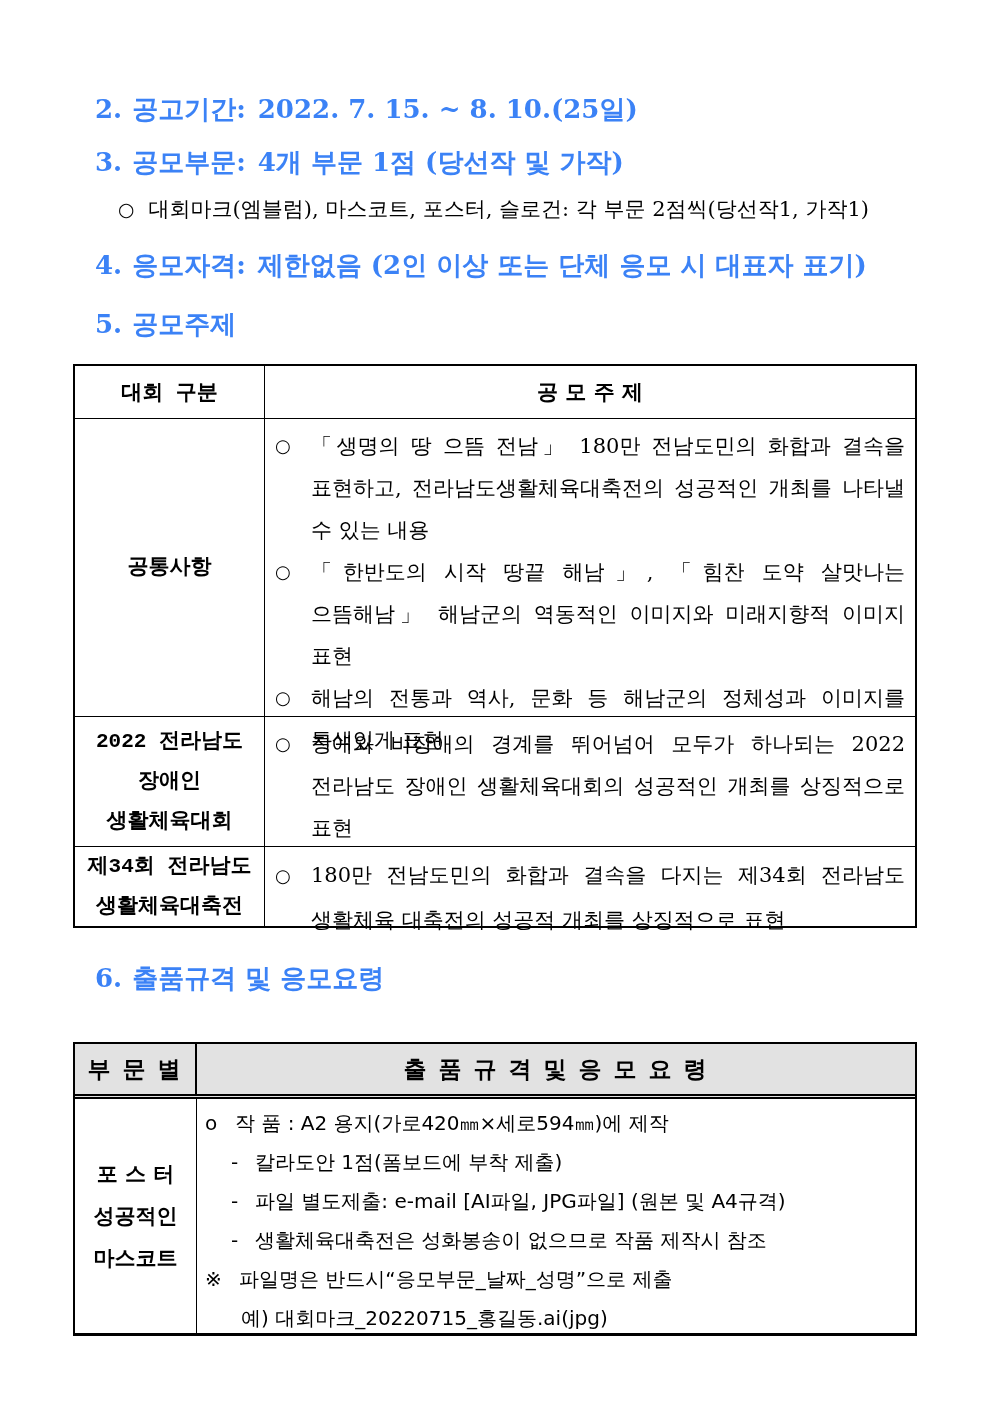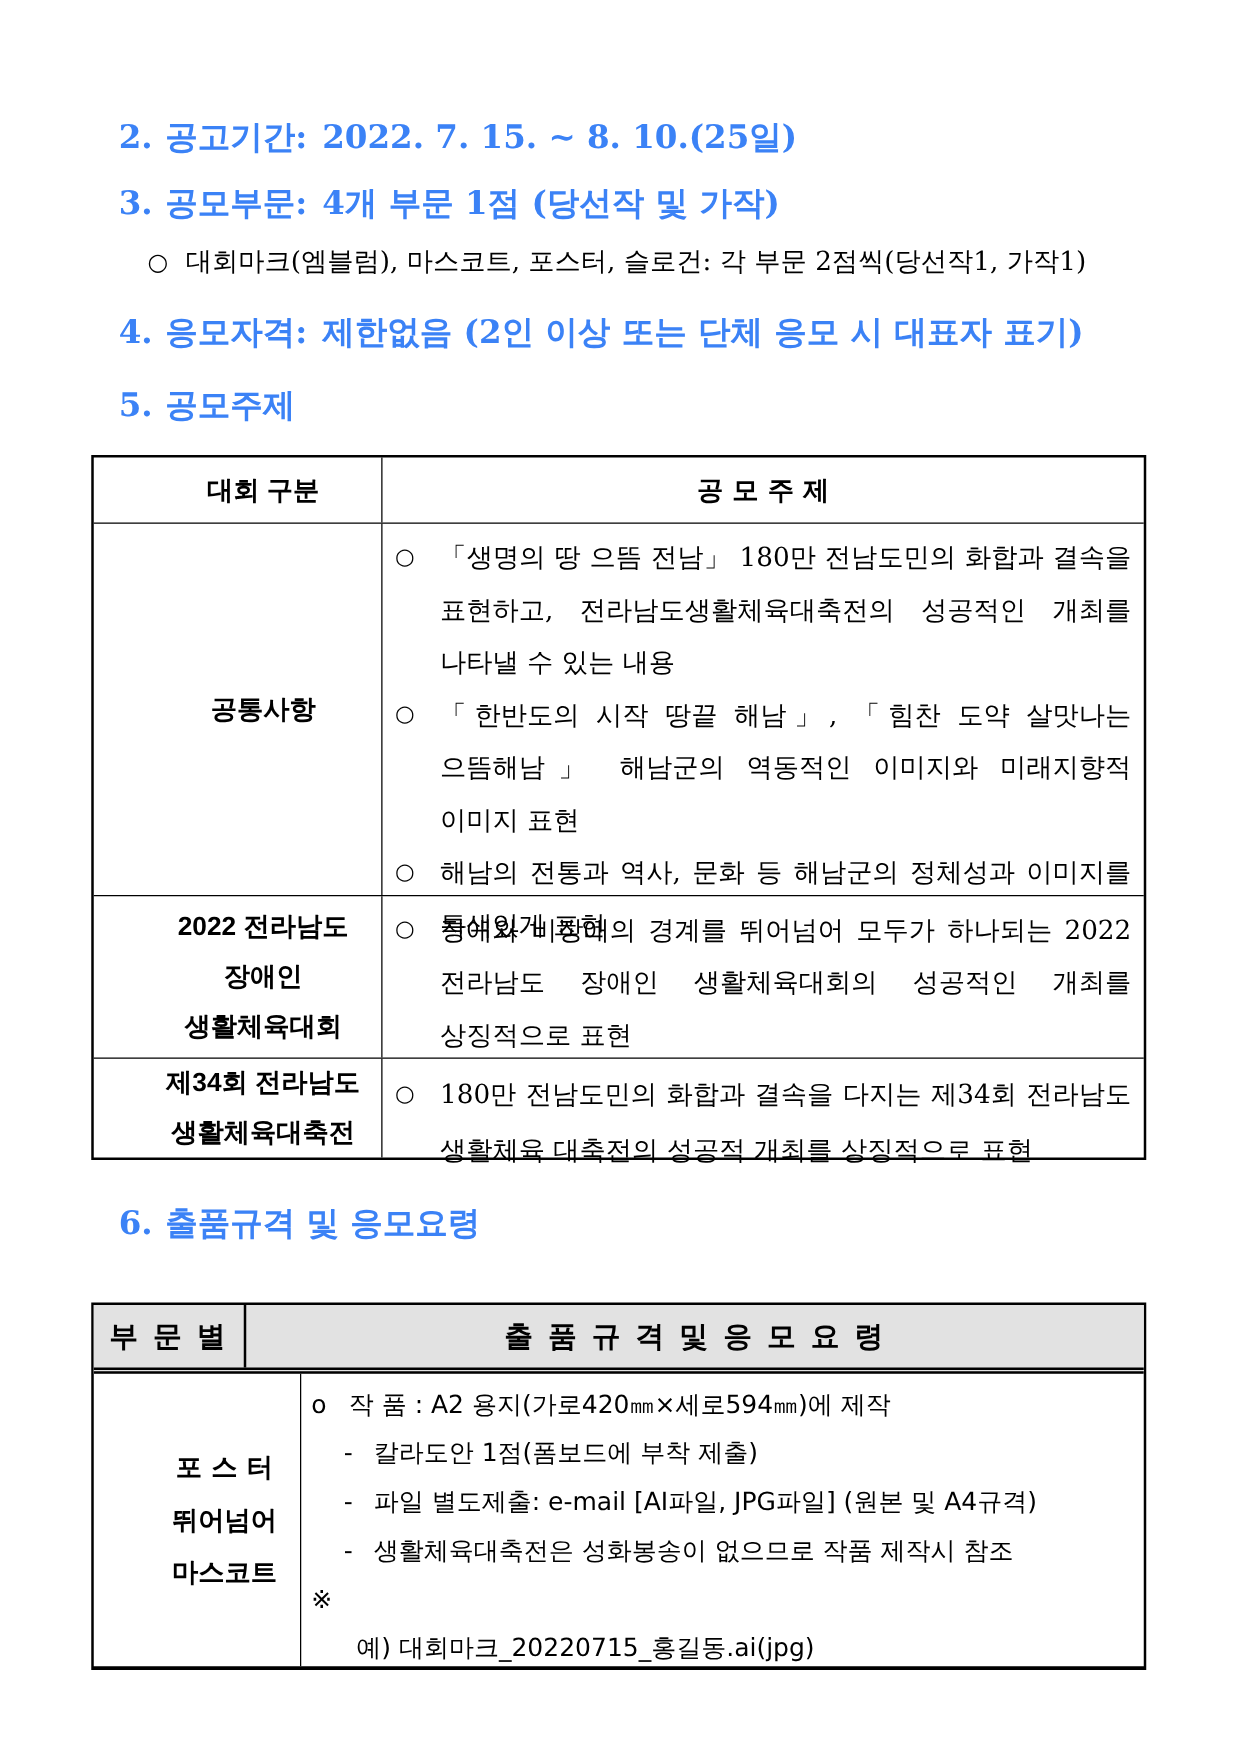--- a/index.html
+++ b/index.html
@@ -24,21 +24,21 @@
   
   .t1{
     left:73px;top:364px;width:844px;border:2px solid #000;box-sizing:border-box;
     font-size:21px;
   }
   .t1row{display:flex;box-sizing:border-box;}
   .t1row + .t1row{border-top:1px solid #000;}
   .t1c1{
     width:190px;flex:0 0 190px;border-right:1px solid #000;box-sizing:border-box;
     display:flex;flex-direction:column;align-items:center;justify-content:center;
-    font-family:Liberation Sans, sans-serif;font-weight:bold;text-align:right;margin-left:41px;
+    font-family:Liberation Mono, monospace;font-weight:bold;text-align:right;
   }
   .t1c2{flex:1;box-sizing:border-box;padding:6px 10px 6px 8px;}
   .t1head{height:52px;}
   .t1head .t1c2{
     display:flex;align-items:center;justify-content:center;
     font-family:"DejaVu Sans", sans-serif;font-weight:bold;padding:0;
   }
   .t1r1{height:298px;}
   .t1r2{height:130px;}
   .t1r3{height:80px;}
@@ -63,21 +63,21 @@
     width:122px;flex:0 0 122px;border-right:2px solid #000;box-sizing:border-box;
     display:flex;align-items:center;justify-content:center;font-size:23px;letter-spacing:2px;
   }
   .t2head .h2{
     flex:1;display:flex;align-items:center;justify-content:center;font-size:23px;letter-spacing:2px;
   }
   .t2body{display:flex;height:234px;box-sizing:border-box;}
   .t2c1{
     width:122px;flex:0 0 122px;border-right:1px solid #000;box-sizing:border-box;
     display:flex;flex-direction:column;align-items:center;justify-content:center;
-    font-weight:bold;font-size:21px;text-align:center;margin-left:44px;
+    font-weight:bold;font-size:21px;text-align:center;
   }
   .t2c1 .cl{line-height:42px;}
   .t2c2{flex:1;padding:5px 8px 0 8px;font-size:20px;}
   .specline{display:flex;line-height:39px;white-space:nowrap;}
   .specline .smark{flex:0 0 30px;}
   .specline.dash{padding-left:26px;}
   .specline.dash .smark{flex:0 0 24px;}
   .specline.note .smark{flex:0 0 34px;}
   .specline.example{padding-left:36px;}
   .specline.example .smark{flex:0 0 0px;}
@@ -166,21 +166,21 @@
   </div>
 
   <div class="abs t2">
     <div class="t2head">
       <div class="h1">부 문 별</div>
       <div class="h2">출 품 규 격   및   응 모 요 령</div>
     </div>
     <div class="t2body">
       <div class="t2c1">
         <div class="cl">포 스 터</div>
-        <div class="cl">뛰어넘어</div>
+        <div class="cl">성공적인</div>
         <div class="cl">마스코트</div>
       </div>
       <div class="t2c2">
         <div class="specline">
           <span class="smark">o</span>
           <span>작 품 : A2 용지(가로420㎜×세로594㎜)에 제작</span>
         </div>
         <div class="specline dash">
           <span class="smark">-</span>
           <span>칼라도안 1점(폼보드에 부착 제출)</span>
@@ -188,20 +188,21 @@
         <div class="specline dash">
           <span class="smark">-</span>
           <span>파일 별도제출: e-mail [AI파일, JPG파일] (원본 및 A4규격)</span>
         </div>
         <div class="specline dash">
           <span class="smark">-</span>
           <span>생활체육대축전은 성화봉송이 없으므로 작품 제작시 참조</span>
         </div>
         <div class="specline note">
           <span class="smark">※</span>
+          <span>파일명은 반드시“응모부문_날짜_성명”으로 제출</span>
         </div>
         <div class="specline example">
           <span class="smark"></span>
           <span>예) 대회마크_20220715_홍길동.ai(jpg)</span>
         </div>
       </div>
     </div>
   </div>
 
 </div>

